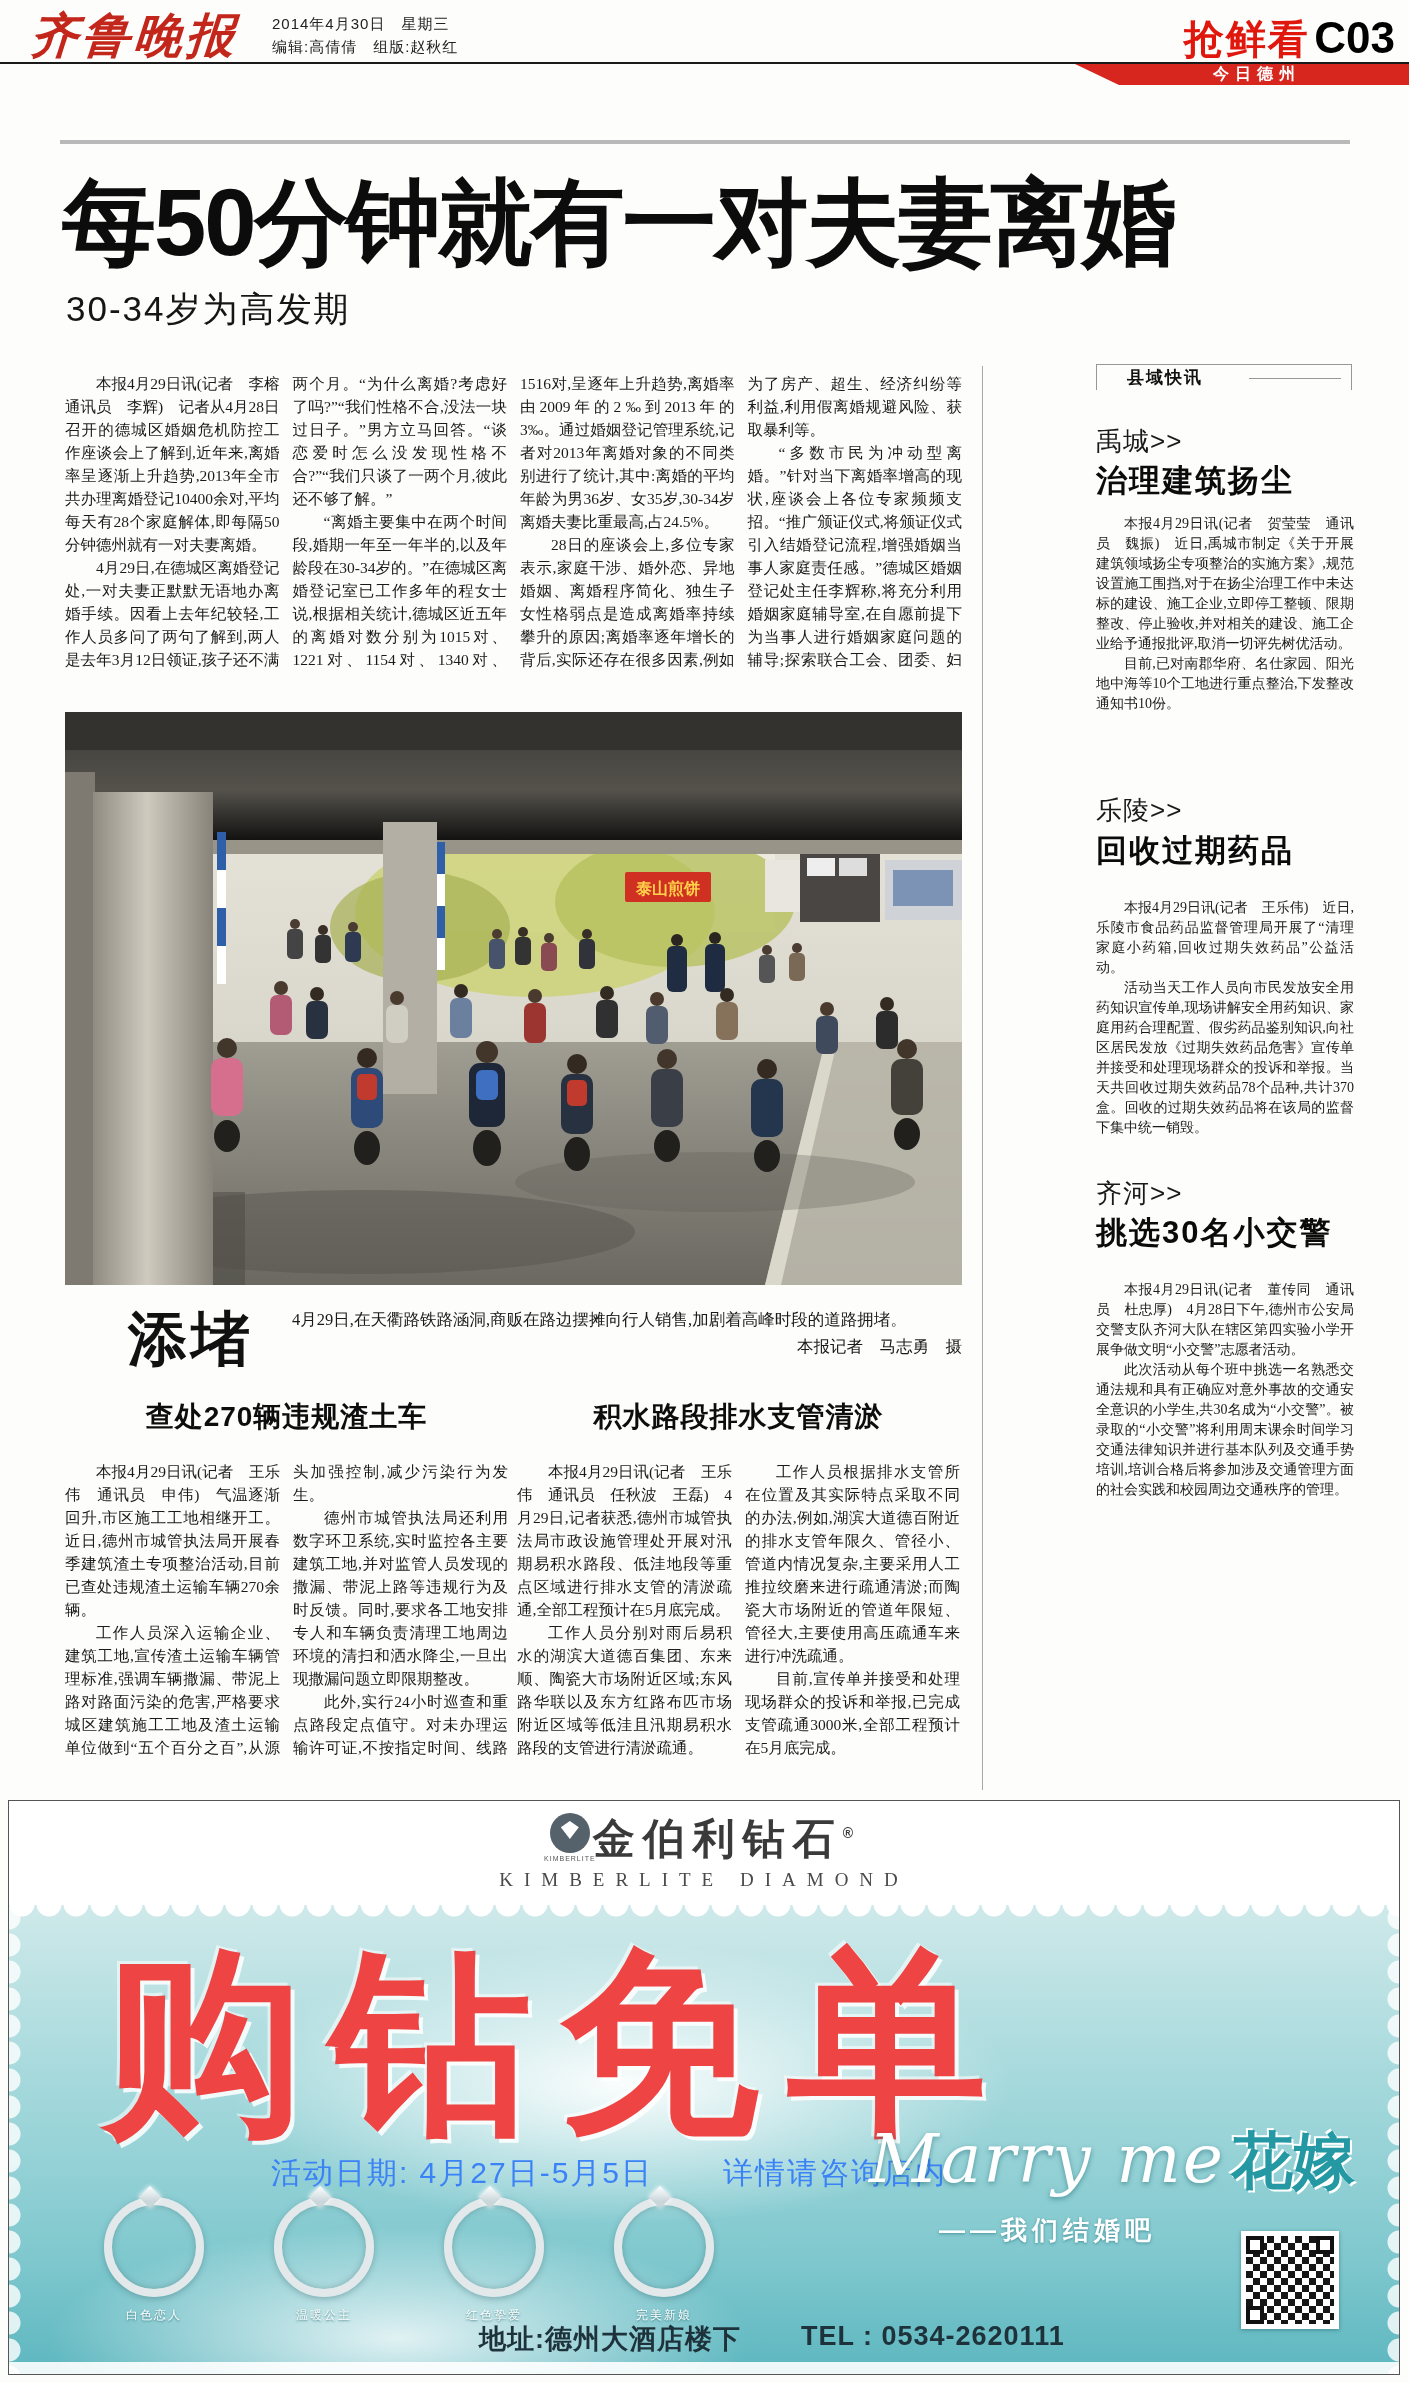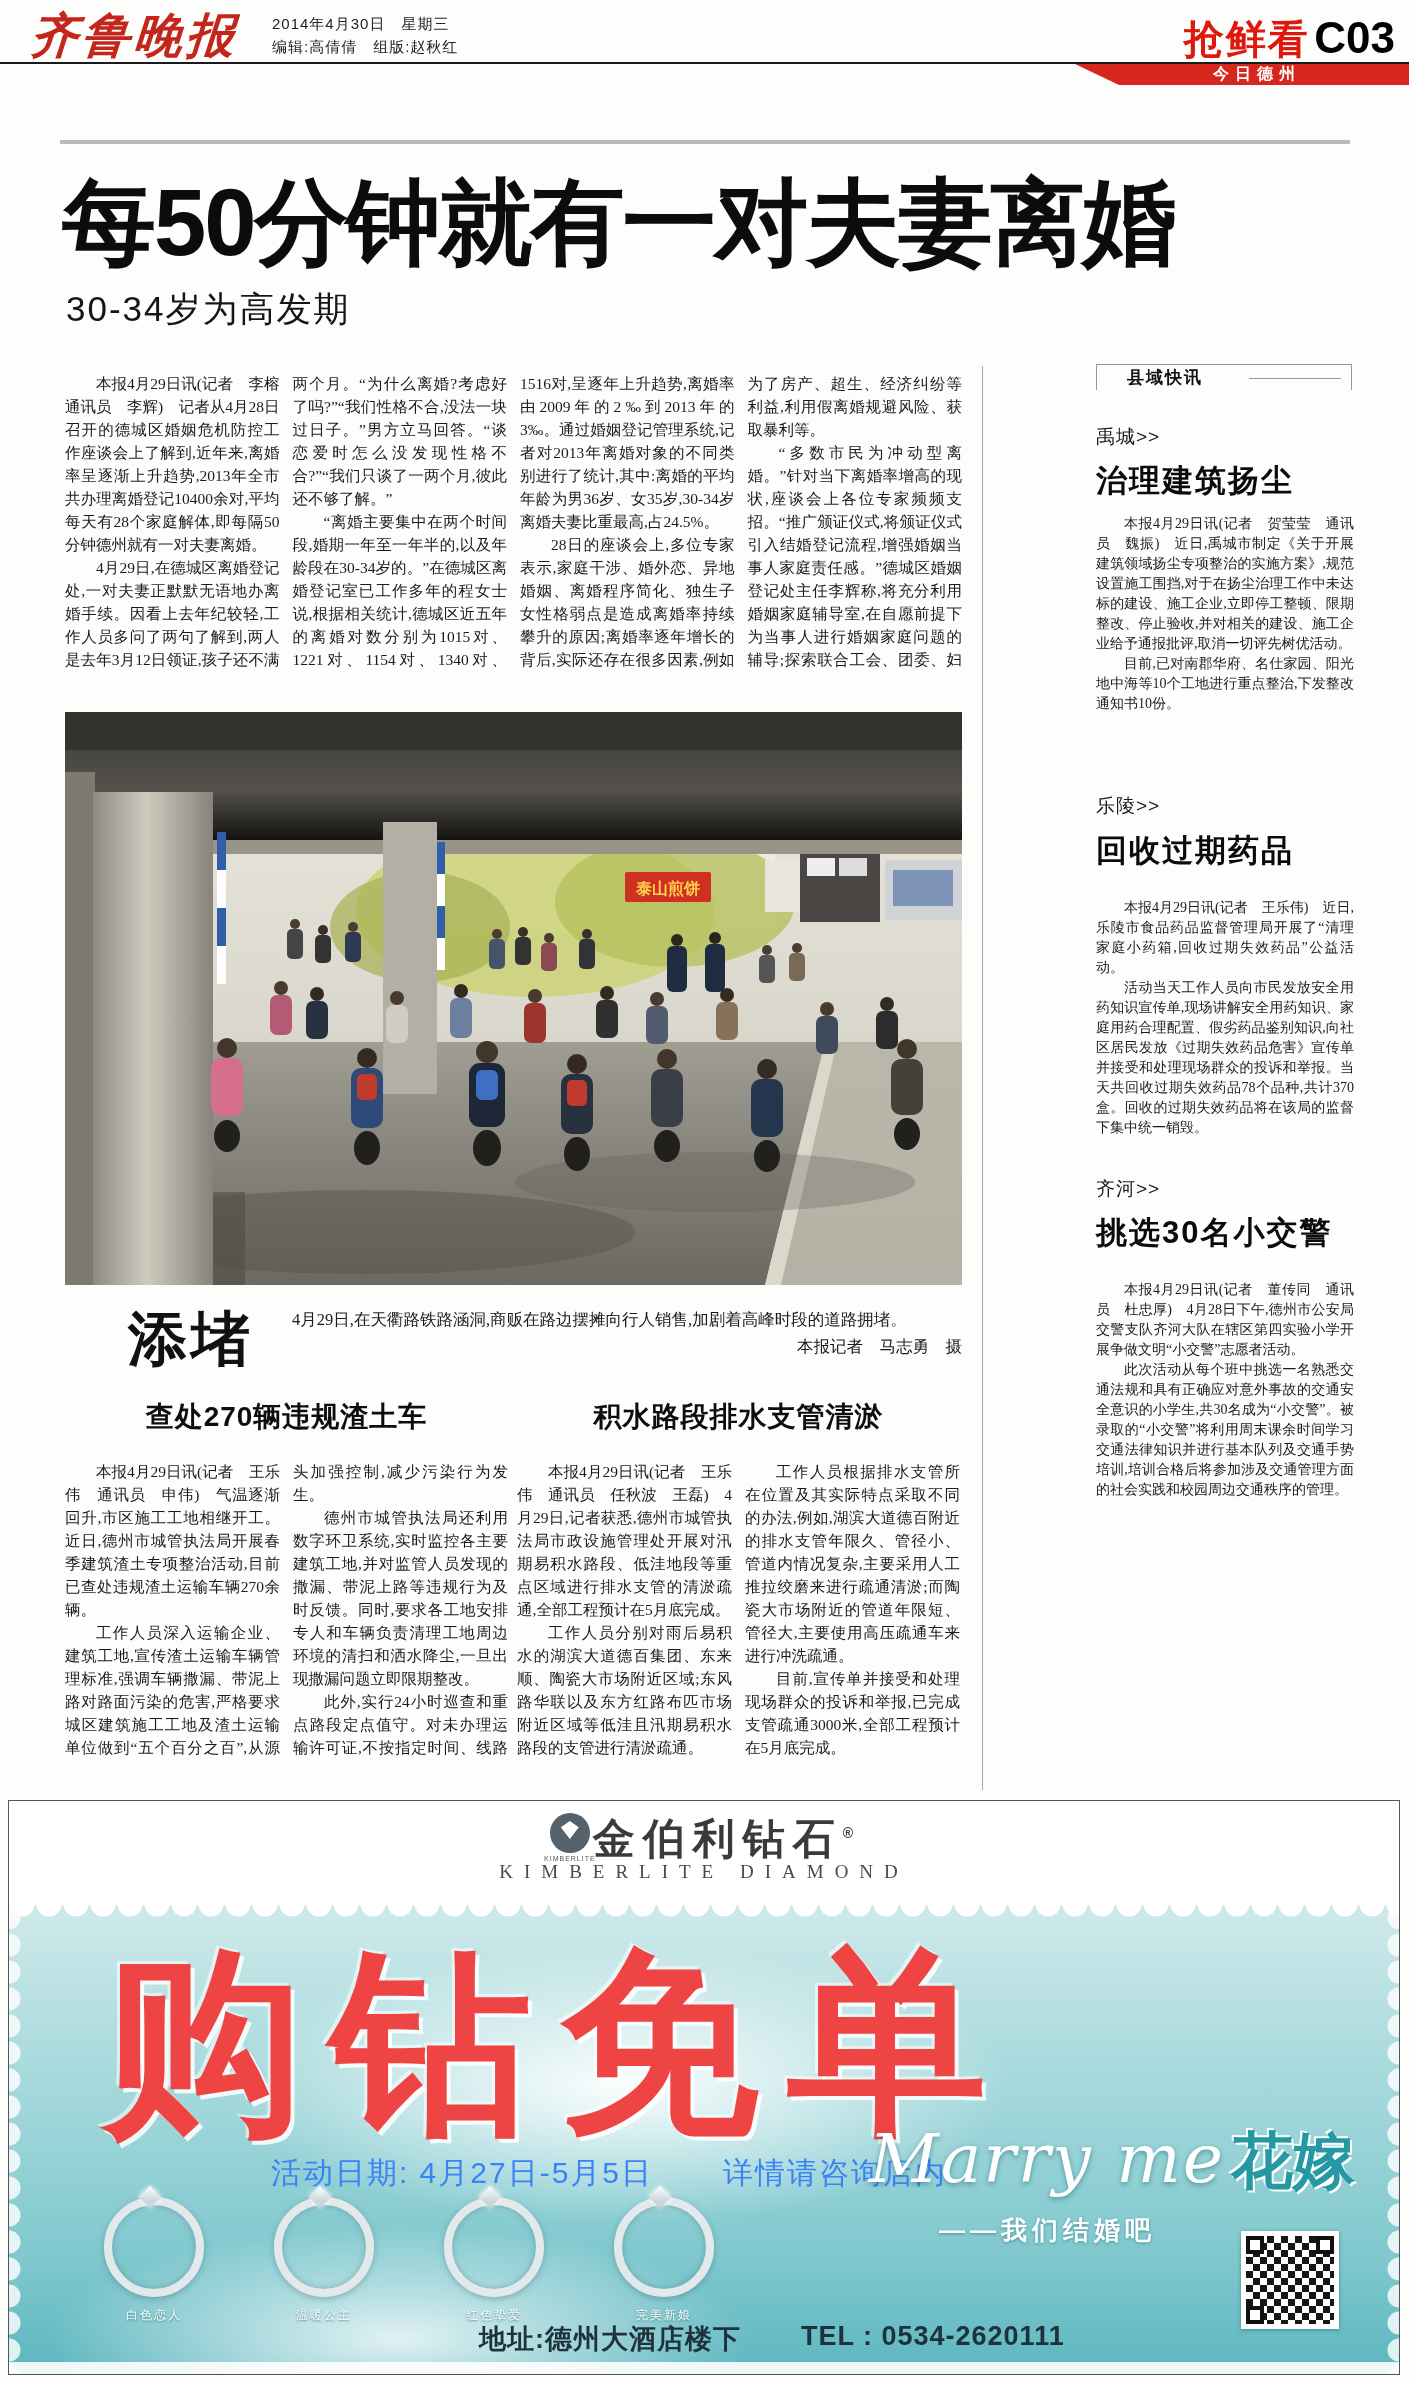--- a/index.html
+++ b/index.html
@@ -43,38 +43,38 @@
   .subart h2{margin:0 0 24px 0;text-align:center;font-size:28px;font-weight:900;letter-spacing:1px;color:#0d0d0d;}
   .subcols{column-count:2;column-gap:13px;height:332px;overflow:hidden;}
   .suba{left:65px;top:1398px;}
   .subb{left:517px;top:1398px;}
 
   
   .sb-head{left:1096px;top:364px;width:256px;height:26px;border:1px solid #979797;border-bottom:none;
            font-size:17px;font-weight:bold;letter-spacing:2px;line-height:26px;padding-left:30px;
            box-sizing:border-box;color:#111;}
   .sb-head::after{content:"";position:absolute;right:10px;top:13px;width:92px;border-top:1px solid #979797;}
-  .sb-city{font-size:19px;color:#1a1a1a;letter-spacing:1px;}
+  .sb-city{font-size:26px;color:#1a1a1a;letter-spacing:1px;}
   .sb-title{font-size:31px;font-weight:900;letter-spacing:2px;color:#0b0b0b;}
   .sb-body{width:258px;font-family:"Liberation Serif",serif;font-size:14px;line-height:20px;
            text-align:justify;color:#1a1a1a;overflow:hidden;}
   .sb-body p{margin:0;text-indent:2em;}
 
   
   .ad{left:8px;top:1800px;width:1392px;height:575px;border:1px solid #555;box-sizing:border-box;
       background:#fff;overflow:hidden;}
   .ad-brandrow{position:absolute;left:0;top:10px;width:100%;display:flex;align-items:center;justify-content:center;}
   .ad-logoicon{width:46px;height:52px;display:flex;flex-direction:column;align-items:center;}
   .ad-logoicon .dia{width:40px;height:40px;border-radius:50%;background:#55616b;position:relative;}
   .ad-logoicon .dia::after{content:"";position:absolute;left:11px;top:8px;width:18px;height:18px;background:#fff;
             clip-path:polygon(50% 0,100% 35%,50% 100%,0 35%);}
   .ad-logoicon .tiny{font-size:7px;letter-spacing:1px;color:#555;margin-top:2px;}
   .ad-brand{font-size:42px;font-weight:900;color:#3a3a3a;letter-spacing:8px;}
   .ad-brand sup{font-size:14px;}
-  .ad-brand-en{position:absolute;left:0;top:60px;width:100%;text-align:center;
+  .ad-brand-en{position:absolute;left:0;top:68px;width:100%;text-align:center;
                font-family:"Liberation Serif",serif;font-size:19px;letter-spacing:11px;color:#4a4a4a;}
   .ad-band{position:absolute;left:0;top:104px;width:100%;height:471px;
            background:linear-gradient(180deg,#cfe9ea 0%,#a8dadd 35%,#7fc8ce 75%,#5db6bf 100%);}
   .ad-glow{position:absolute;left:0;top:0;width:100%;height:100%;
            background:radial-gradient(ellipse 560px 200px at 44% 38%,rgba(255,255,255,.95),rgba(255,255,255,0) 70%),
                       radial-gradient(ellipse 500px 160px at 28% 92%,rgba(255,255,255,.8),rgba(255,255,255,0) 70%);}
   .lace-top{position:absolute;left:0;top:-1px;width:100%;height:26px;
             background:radial-gradient(circle at 13px 0,#ffffff 12px,rgba(255,255,255,0) 13px);
             background-size:27px 26px;background-repeat:repeat-x;}
   .lace-side{position:absolute;top:0;width:24px;height:100%;opacity:.8;

